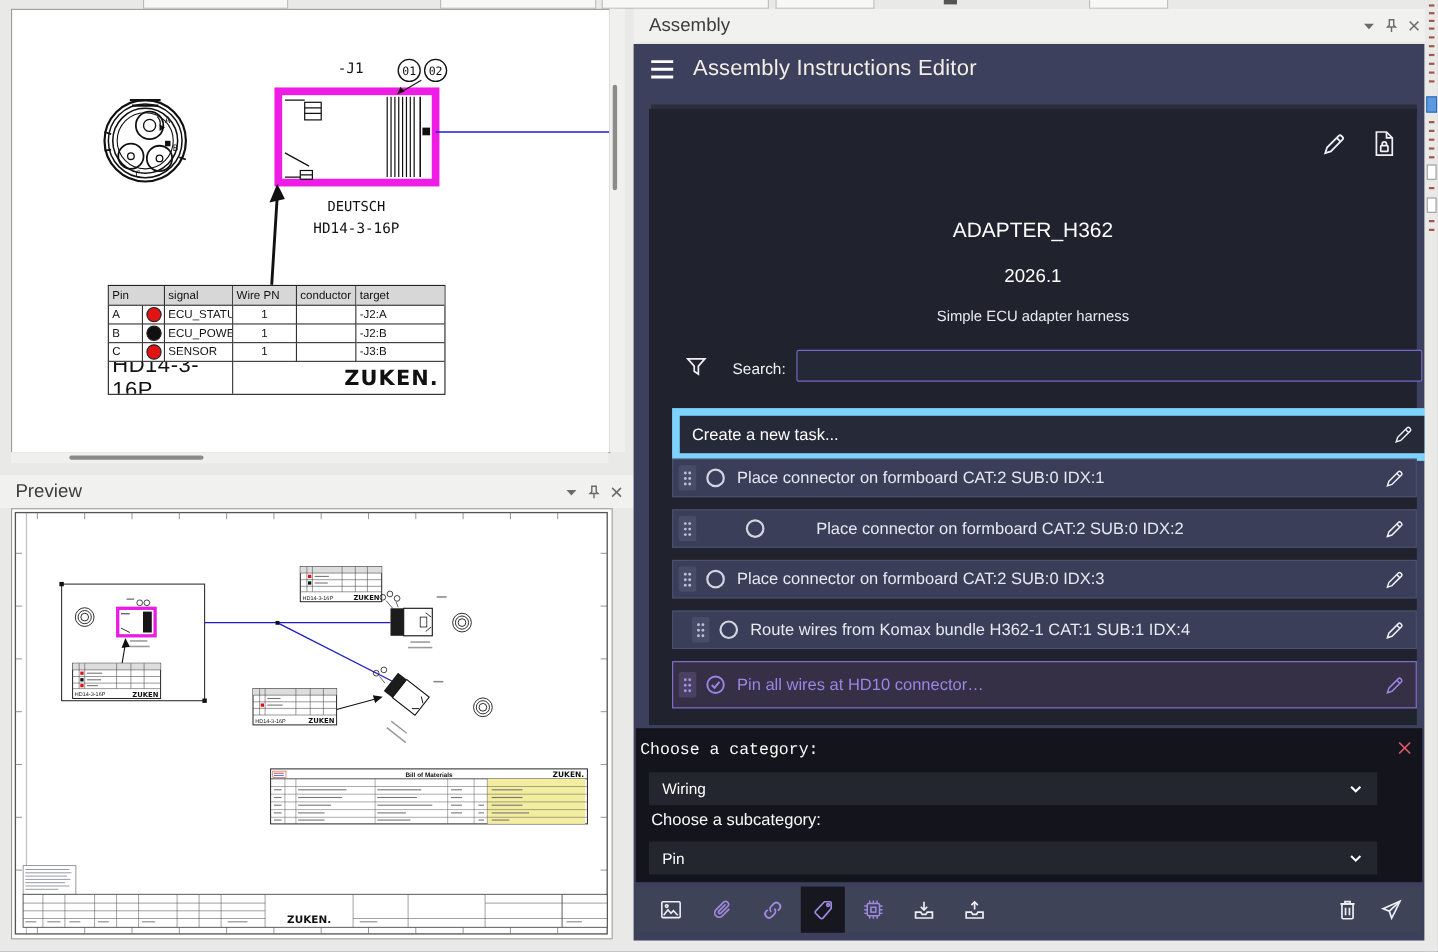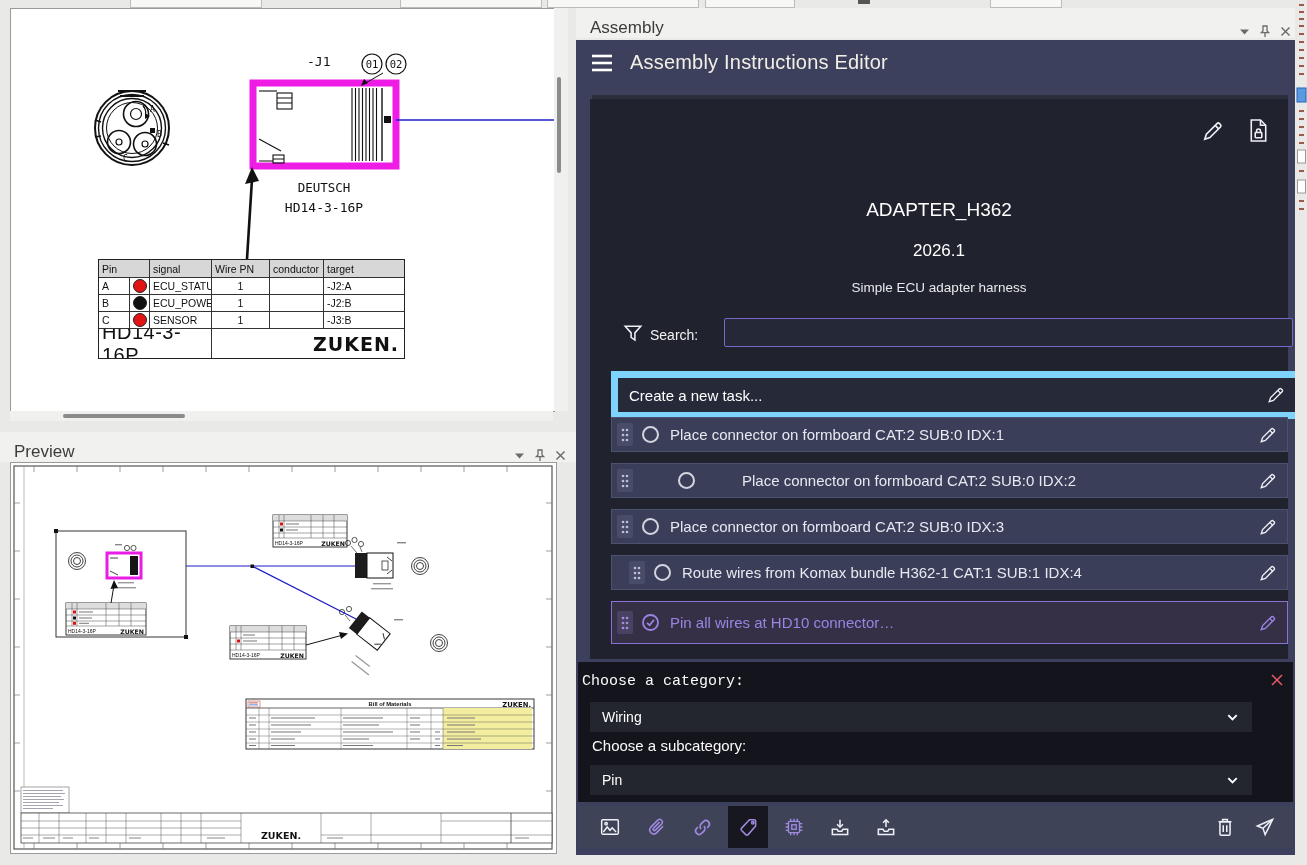--- a/index.html
+++ b/index.html
@@ -2,21 +2,21 @@
 <html><head>
 <meta charset="utf-8">
 <style>
   html,body{margin:0;padding:0;}
   body{width:1307px;height:865px;font-family:"Liberation Sans",sans-serif;}
   #root{position:relative;width:1307px;height:865px;background:#e9e9e7;overflow:hidden;}
   .abs{position:absolute;}
   svg{display:block;}
   
   .canvas{background:#ffffff;border:1px solid #9a9a9a;}
-  .ptitlebar{background:#f1f1ef;color:#3c3c3c;font-size:17px;display:flex;align-items:flex-end;}
+  .ptitlebar{background:#f1f1ef;color:#3c3c3c;font-size:17px;display:flex;align-items:center;}
   .ptitle{padding-left:14px;}
   .pt-icons{margin-left:auto;display:flex;align-items:center;gap:9px;padding-right:10px;color:#6b6b6b;}
   .sb-track{background:#f0f0ee;}
   .sb-thumb{background:#8b8b8b;border-radius:2px;}
   
   .pin-table{display:grid;grid-template-columns:31px 20px 62px 58px 54px 80px;grid-template-rows:18px 17px 17px 17px 29px;
     border:1.4px solid #222;background:#fff;font-size:10.5px;color:#111;}
   .pin-table>div{border-right:1px solid #333;border-bottom:1px solid #333;display:flex;align-items:center;padding-left:3px;box-sizing:border-box;overflow:hidden;}
   .pth{background:#d7d7d7;grid-column:span 1;}
   .pth.c2{grid-column:1/3;}
@@ -402,21 +402,21 @@
           <path d="M6.5 11 v-1.2 a1.5 1.5 0 0 1 3 0 V11"></path>
         </svg>
 
       <div class="abs ctr" style="left:0;top:100px;width:698px;font-size:19px;font-weight:500;">ADAPTER_H362</div>
       <div class="abs ctr" style="left:0;top:142px;width:698px;font-size:17px;">2026.1</div>
       <div class="abs ctr" style="left:0;top:181px;width:698px;font-size:13.5px;color:#e9e9ee;">Simple ECU adapter harness</div>
 
       <svg class="abs" style="left:33px;top:224px;" width="20" height="22" viewBox="0 0 18 18" fill="none" stroke="#eef0f6" stroke-width="1.4">
           <path d="M2 2 h14 l-5.3 6 v6.5 l-3.4 -2.4 V8 Z"></path>
         </svg>
-      <span class="abs searchlbl" style="left:60px;top:228px;">Search:</span>
+      <span class="abs searchlbl" style="left:76px;top:228px;">Search:</span>
       <input class="abs searchbox" style="left: 134px; top: 219px; width: 551px; height: 27px;" value="">
 
       <div class="abs createrow" style="left:21px;top:272px;width:677px;height:34px;">
         <span style="padding-left:11px;">Create a new task...</span>
         <svg class="rowedit" style="margin-left:auto;" width="18" height="18" viewBox="0 0 16 16" fill="none" stroke="#eef0f6" stroke-width="1.2">
             <path d="M2 14 L3.2 10.3 L10.9 2.6 a1.3 1.3 0 0 1 1.8 0 l0.7 0.7 a1.3 1.3 0 0 1 0 1.8 L5.7 12.8 L2 14 Z"></path>
             <line x1="9.6" y1="3.9" x2="12.1" y2="6.4"></line>
           </svg>
       </div>
 

